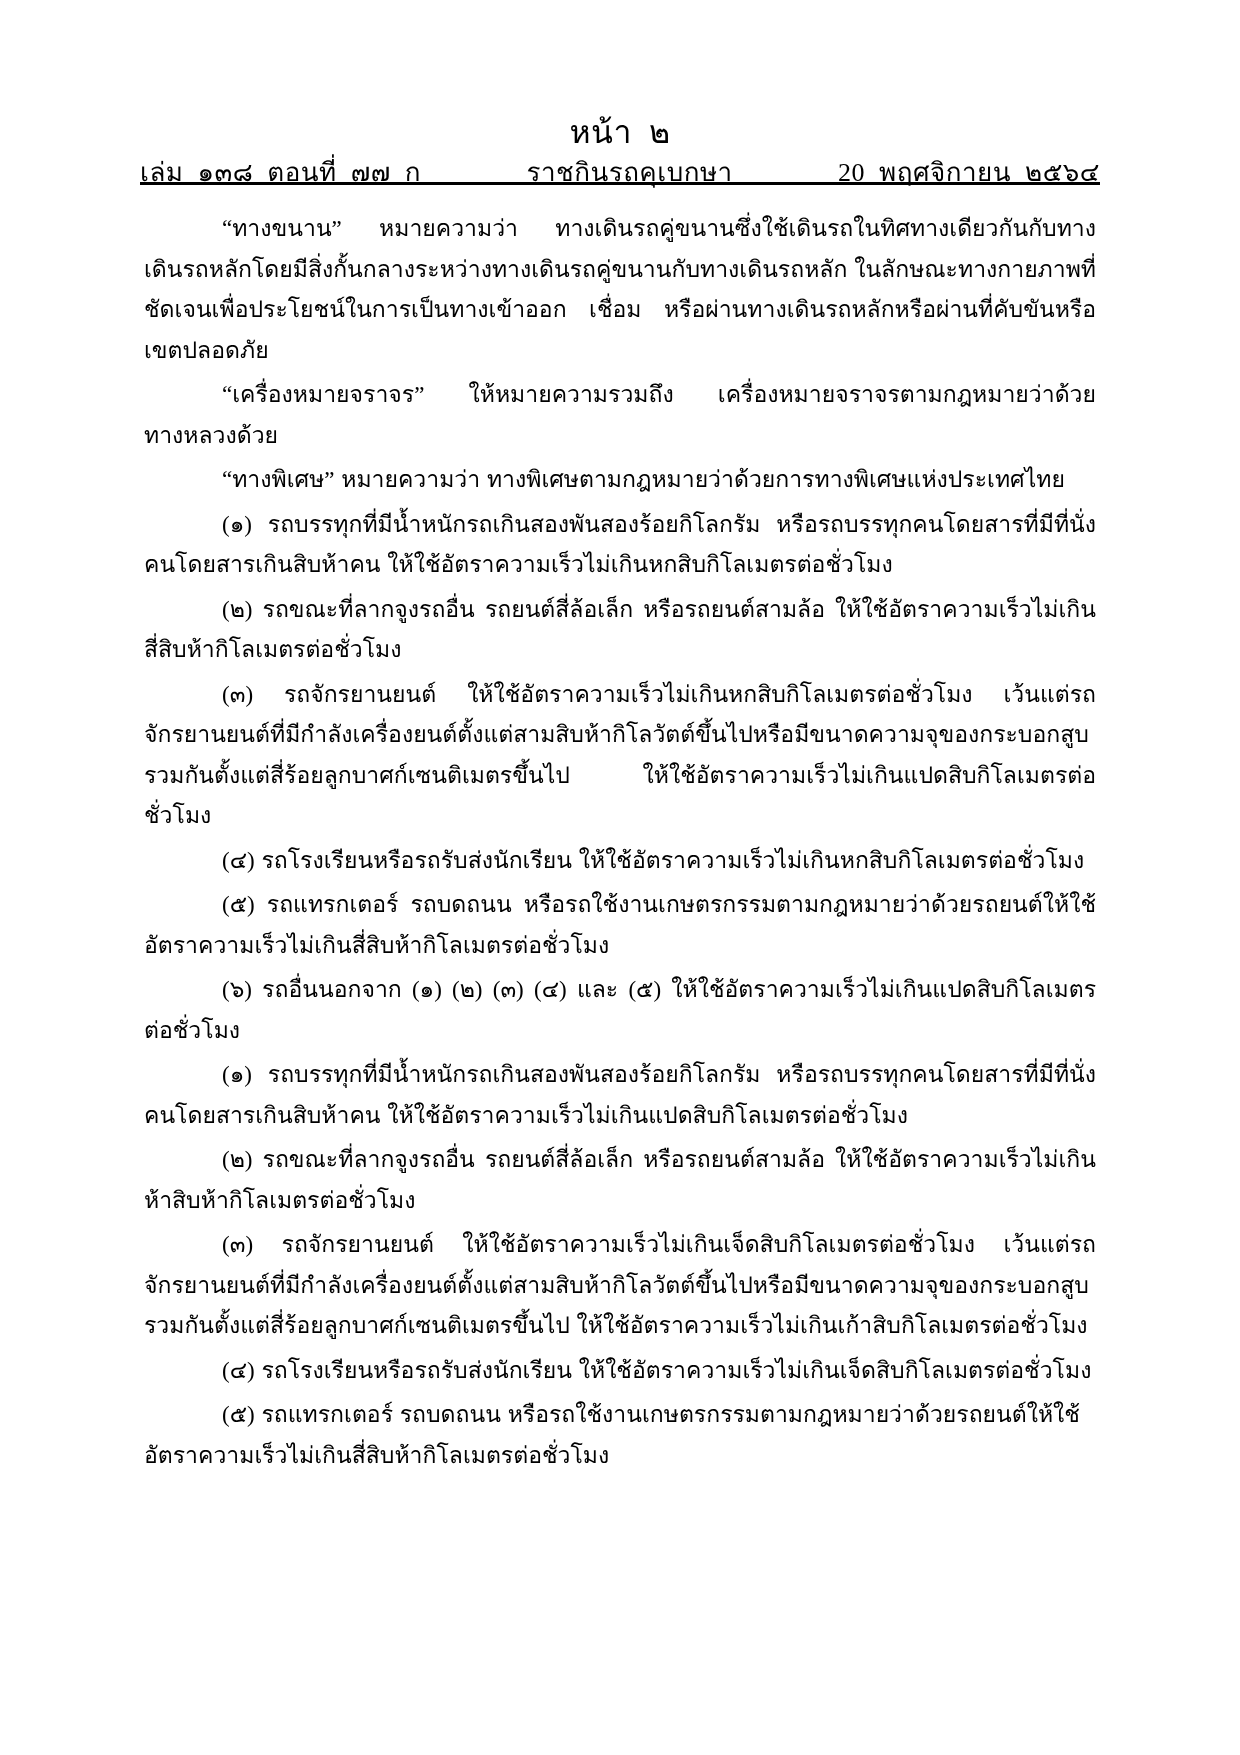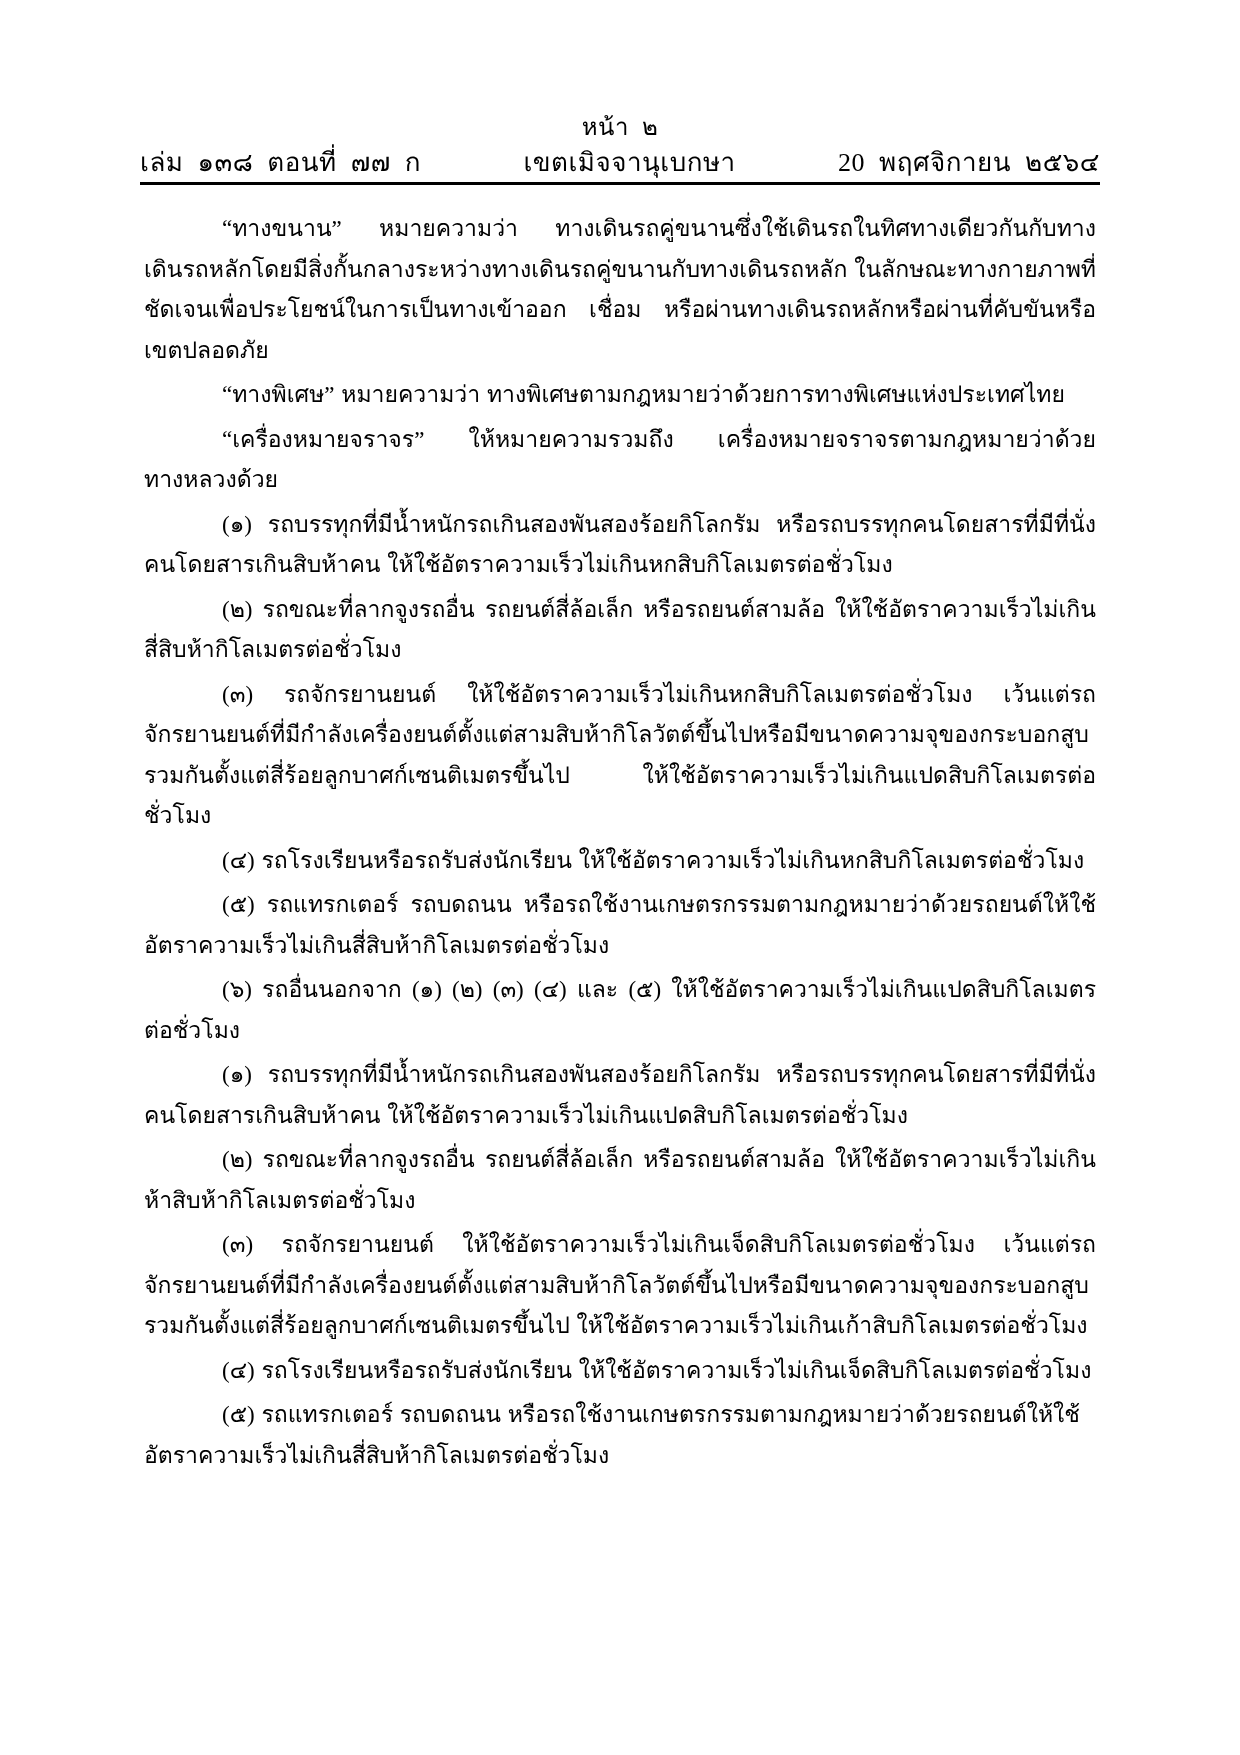--- a/index.html
+++ b/index.html
@@ -20,21 +20,21 @@
 
   
   .masthead {
     position: absolute;
     left: 140px;
     top: 112px;
     width: 960px;
   }
   .masthead-page {
     text-align: center;
-    font-size: 24px;
+    font-size: 32px;
     line-height: 1.25;
     letter-spacing: 0.5px;
     white-space: pre;
   }
   .masthead-row {
     display: flex;
     align-items: baseline;
     justify-content: center;
     font-size: 26px;
     line-height: 1.3;
@@ -74,31 +74,31 @@
 </style>
 </head>
 <body>
 
 <div class="page">
 
   <div class="masthead">
     <div class="masthead-page">หน้า  ๒</div>
     <div class="masthead-row">
       <span class="masthead-left">เล่ม  ๑๓๘  ตอนที่  ๗๗  ก</span>
-      <span class="masthead-mid">เขตเมิจจานุเบกษา</span>
+      <span class="masthead-mid">ราชกินรถคุเบกษา</span>
       <span class="masthead-right">20  พฤศจิกายน  ๒๕๖๔</span>
     </div>
   </div>
 
   <div class="rule"></div>
 
   <div class="body">
     <p class="para">“ทางขนาน”  หมายความว่า  ทางเดินรถคู่ขนานซึ่งใช้เดินรถในทิศทางเดียวกันกับทางเดินรถหลักโดยมีสิ่งกั้นกลางระหว่างทางเดินรถคู่ขนานกับทางเดินรถหลัก  ในลักษณะทางกายภาพที่ชัดเจนเพื่อประโยชน์ในการเป็นทางเข้าออก  เชื่อม  หรือผ่านทางเดินรถหลักหรือผ่านที่คับขันหรือเขตปลอดภัย</p>
+    <p class="para">“เครื่องหมายจราจร”  ให้หมายความรวมถึง  เครื่องหมายจราจรตามกฎหมายว่าด้วยทางหลวงด้วย</p>
     <p class="para">“ทางพิเศษ”  หมายความว่า  ทางพิเศษตามกฎหมายว่าด้วยการทางพิเศษแห่งประเทศไทย</p>
-    <p class="para">“เครื่องหมายจราจร”  ให้หมายความรวมถึง  เครื่องหมายจราจรตามกฎหมายว่าด้วยทางหลวงด้วย</p>
     <p class="para">(๑)  รถบรรทุกที่มีน้ำหนักรถเกินสองพันสองร้อยกิโลกรัม  หรือรถบรรทุกคนโดยสารที่มีที่นั่งคนโดยสารเกินสิบห้าคน  ให้ใช้อัตราความเร็วไม่เกินหกสิบกิโลเมตรต่อชั่วโมง</p>
     <p class="para">(๒)  รถขณะที่ลากจูงรถอื่น  รถยนต์สี่ล้อเล็ก  หรือรถยนต์สามล้อ  ให้ใช้อัตราความเร็วไม่เกินสี่สิบห้ากิโลเมตรต่อชั่วโมง</p>
     <p class="para">(๓)  รถจักรยานยนต์  ให้ใช้อัตราความเร็วไม่เกินหกสิบกิโลเมตรต่อชั่วโมง  เว้นแต่รถจักรยานยนต์ที่มีกำลังเครื่องยนต์ตั้งแต่สามสิบห้ากิโลวัตต์ขึ้นไปหรือมีขนาดความจุของกระบอกสูบรวมกันตั้งแต่สี่ร้อยลูกบาศก์เซนติเมตรขึ้นไป  ให้ใช้อัตราความเร็วไม่เกินแปดสิบกิโลเมตรต่อชั่วโมง</p>
     <p class="para">(๔)  รถโรงเรียนหรือรถรับส่งนักเรียน  ให้ใช้อัตราความเร็วไม่เกินหกสิบกิโลเมตรต่อชั่วโมง</p>
     <p class="para">(๕)  รถแทรกเตอร์  รถบดถนน  หรือรถใช้งานเกษตรกรรมตามกฎหมายว่าด้วยรถยนต์ให้ใช้อัตราความเร็วไม่เกินสี่สิบห้ากิโลเมตรต่อชั่วโมง</p>
     <p class="para">(๖)  รถอื่นนอกจาก (๑) (๒) (๓) (๔)  และ  (๕) ให้ใช้อัตราความเร็วไม่เกินแปดสิบกิโลเมตรต่อชั่วโมง</p>
     <p class="para">(๑)  รถบรรทุกที่มีน้ำหนักรถเกินสองพันสองร้อยกิโลกรัม  หรือรถบรรทุกคนโดยสารที่มีที่นั่งคนโดยสารเกินสิบห้าคน  ให้ใช้อัตราความเร็วไม่เกินแปดสิบกิโลเมตรต่อชั่วโมง</p>
     <p class="para">(๒)  รถขณะที่ลากจูงรถอื่น  รถยนต์สี่ล้อเล็ก  หรือรถยนต์สามล้อ  ให้ใช้อัตราความเร็วไม่เกินห้าสิบห้ากิโลเมตรต่อชั่วโมง</p>
     <p class="para">(๓)  รถจักรยานยนต์  ให้ใช้อัตราความเร็วไม่เกินเจ็ดสิบกิโลเมตรต่อชั่วโมง  เว้นแต่รถจักรยานยนต์ที่มีกำลังเครื่องยนต์ตั้งแต่สามสิบห้ากิโลวัตต์ขึ้นไปหรือมีขนาดความจุของกระบอกสูบรวมกันตั้งแต่สี่ร้อยลูกบาศก์เซนติเมตรขึ้นไป  ให้ใช้อัตราความเร็วไม่เกินเก้าสิบกิโลเมตรต่อชั่วโมง</p>
     <p class="para">(๔)  รถโรงเรียนหรือรถรับส่งนักเรียน  ให้ใช้อัตราความเร็วไม่เกินเจ็ดสิบกิโลเมตรต่อชั่วโมง</p>

